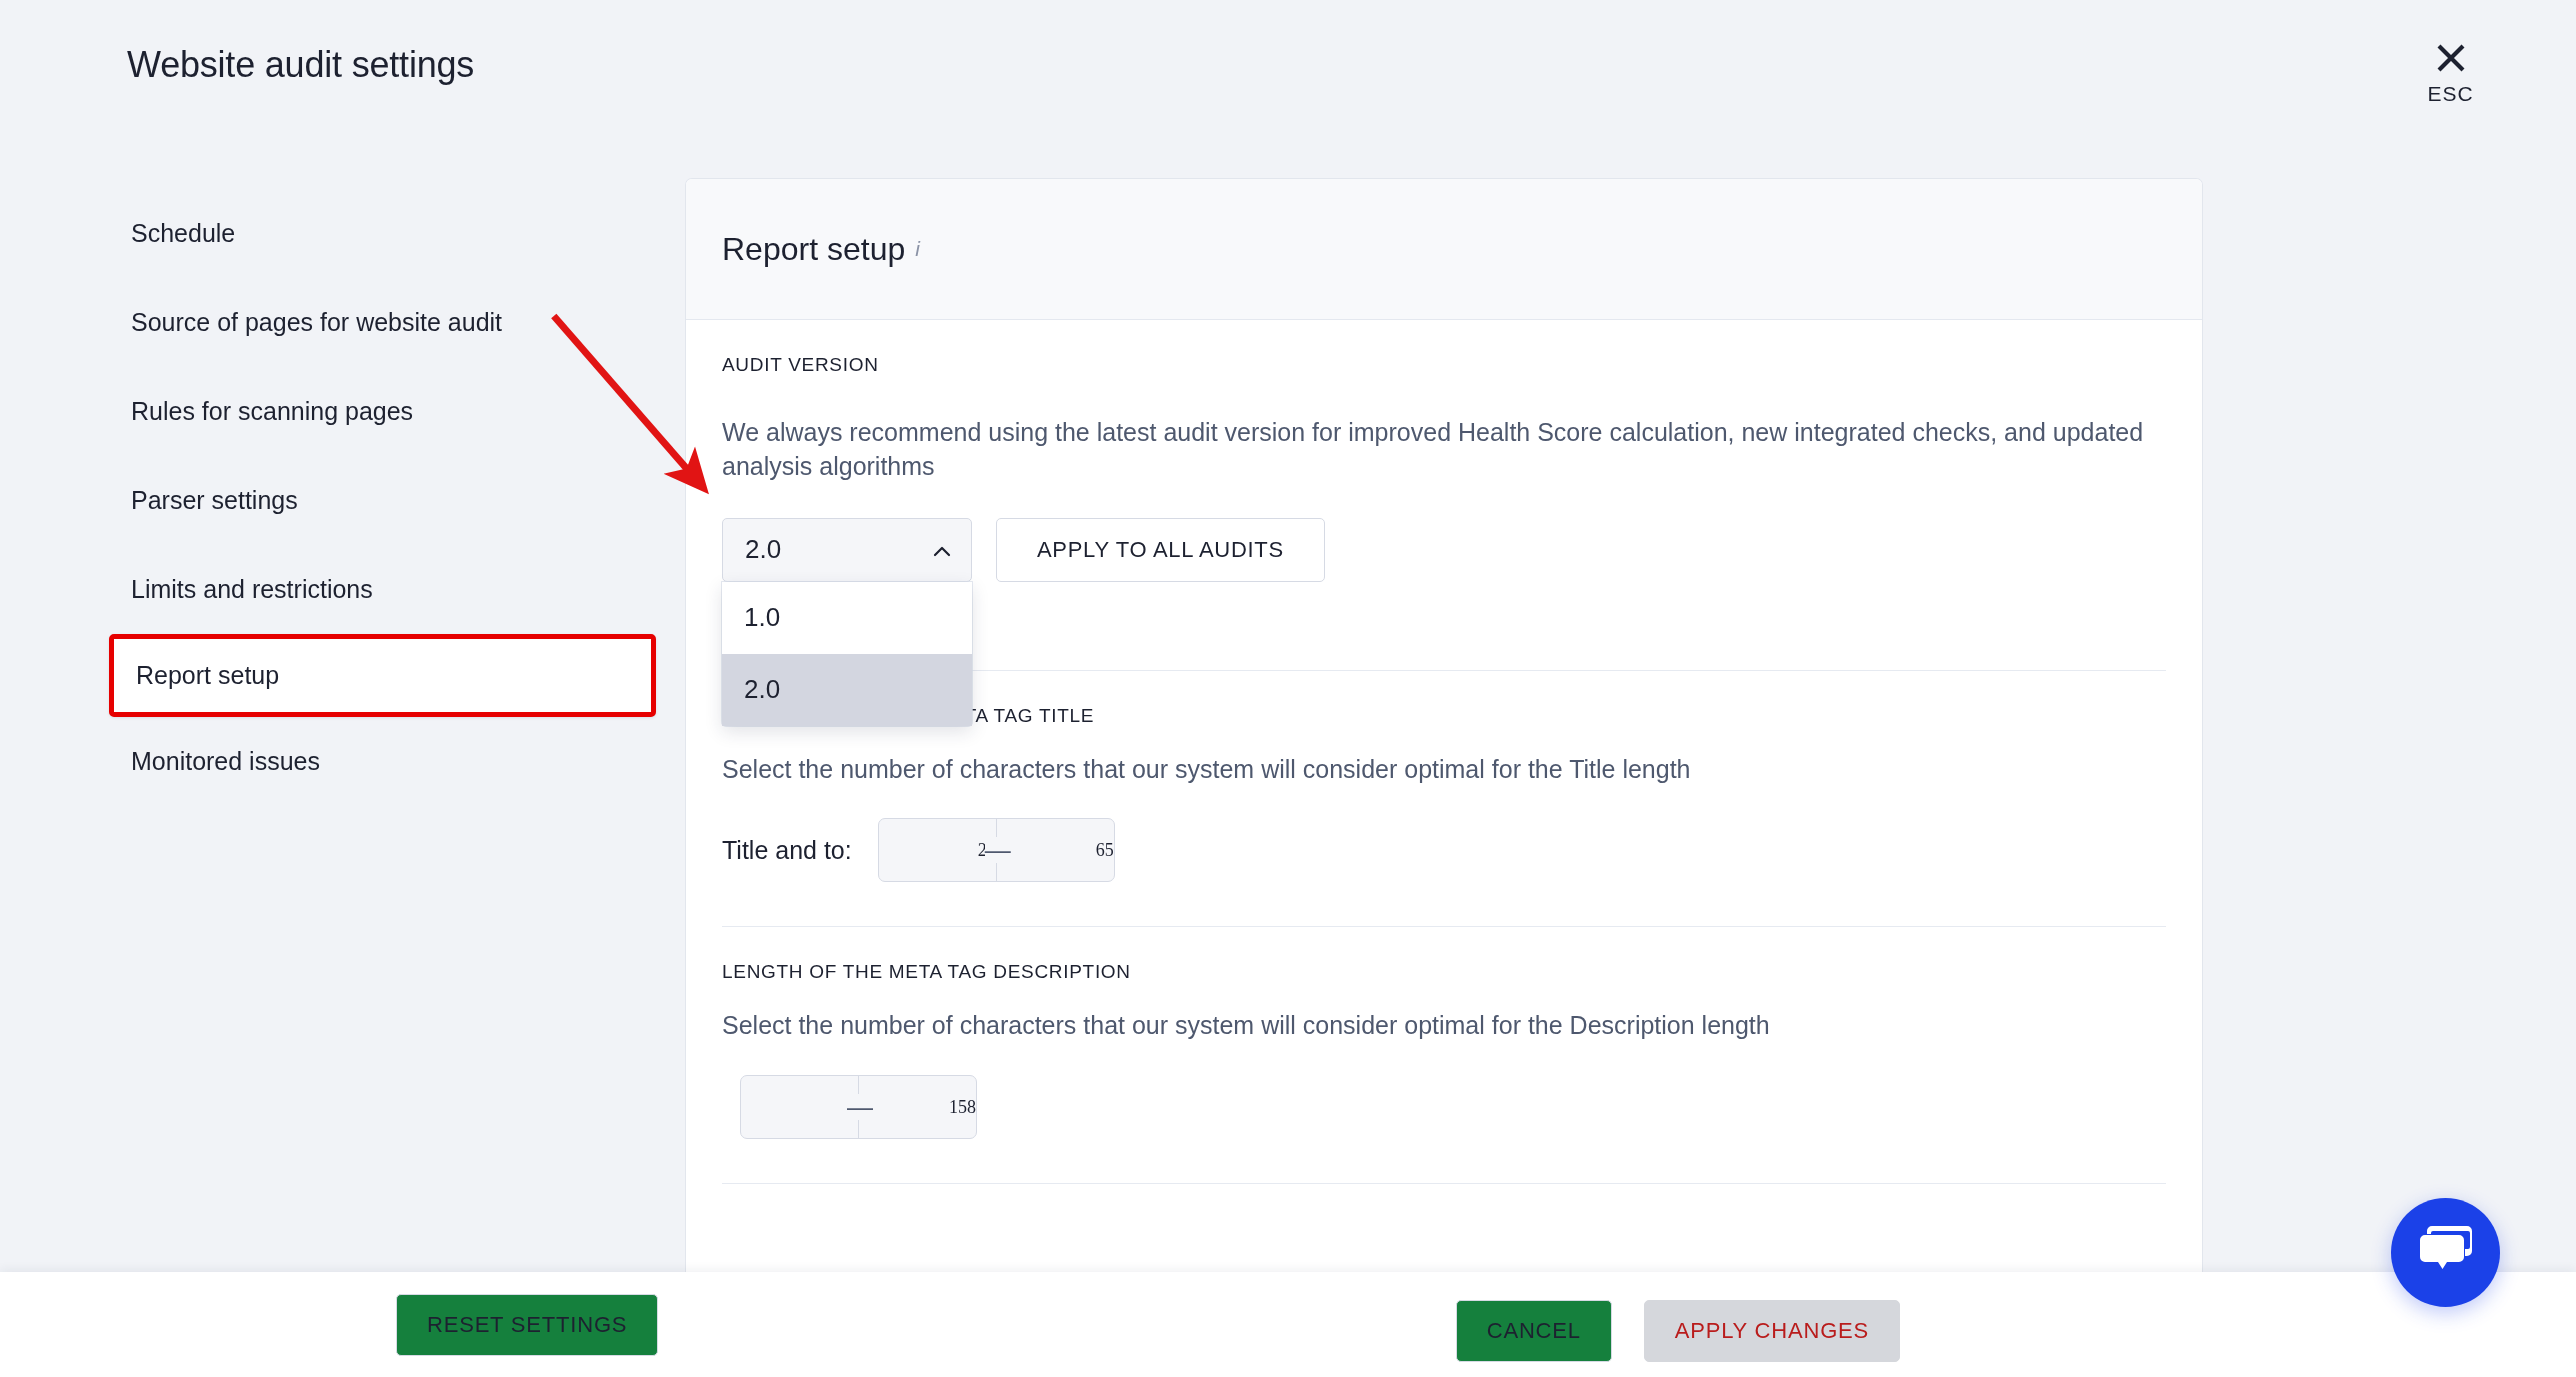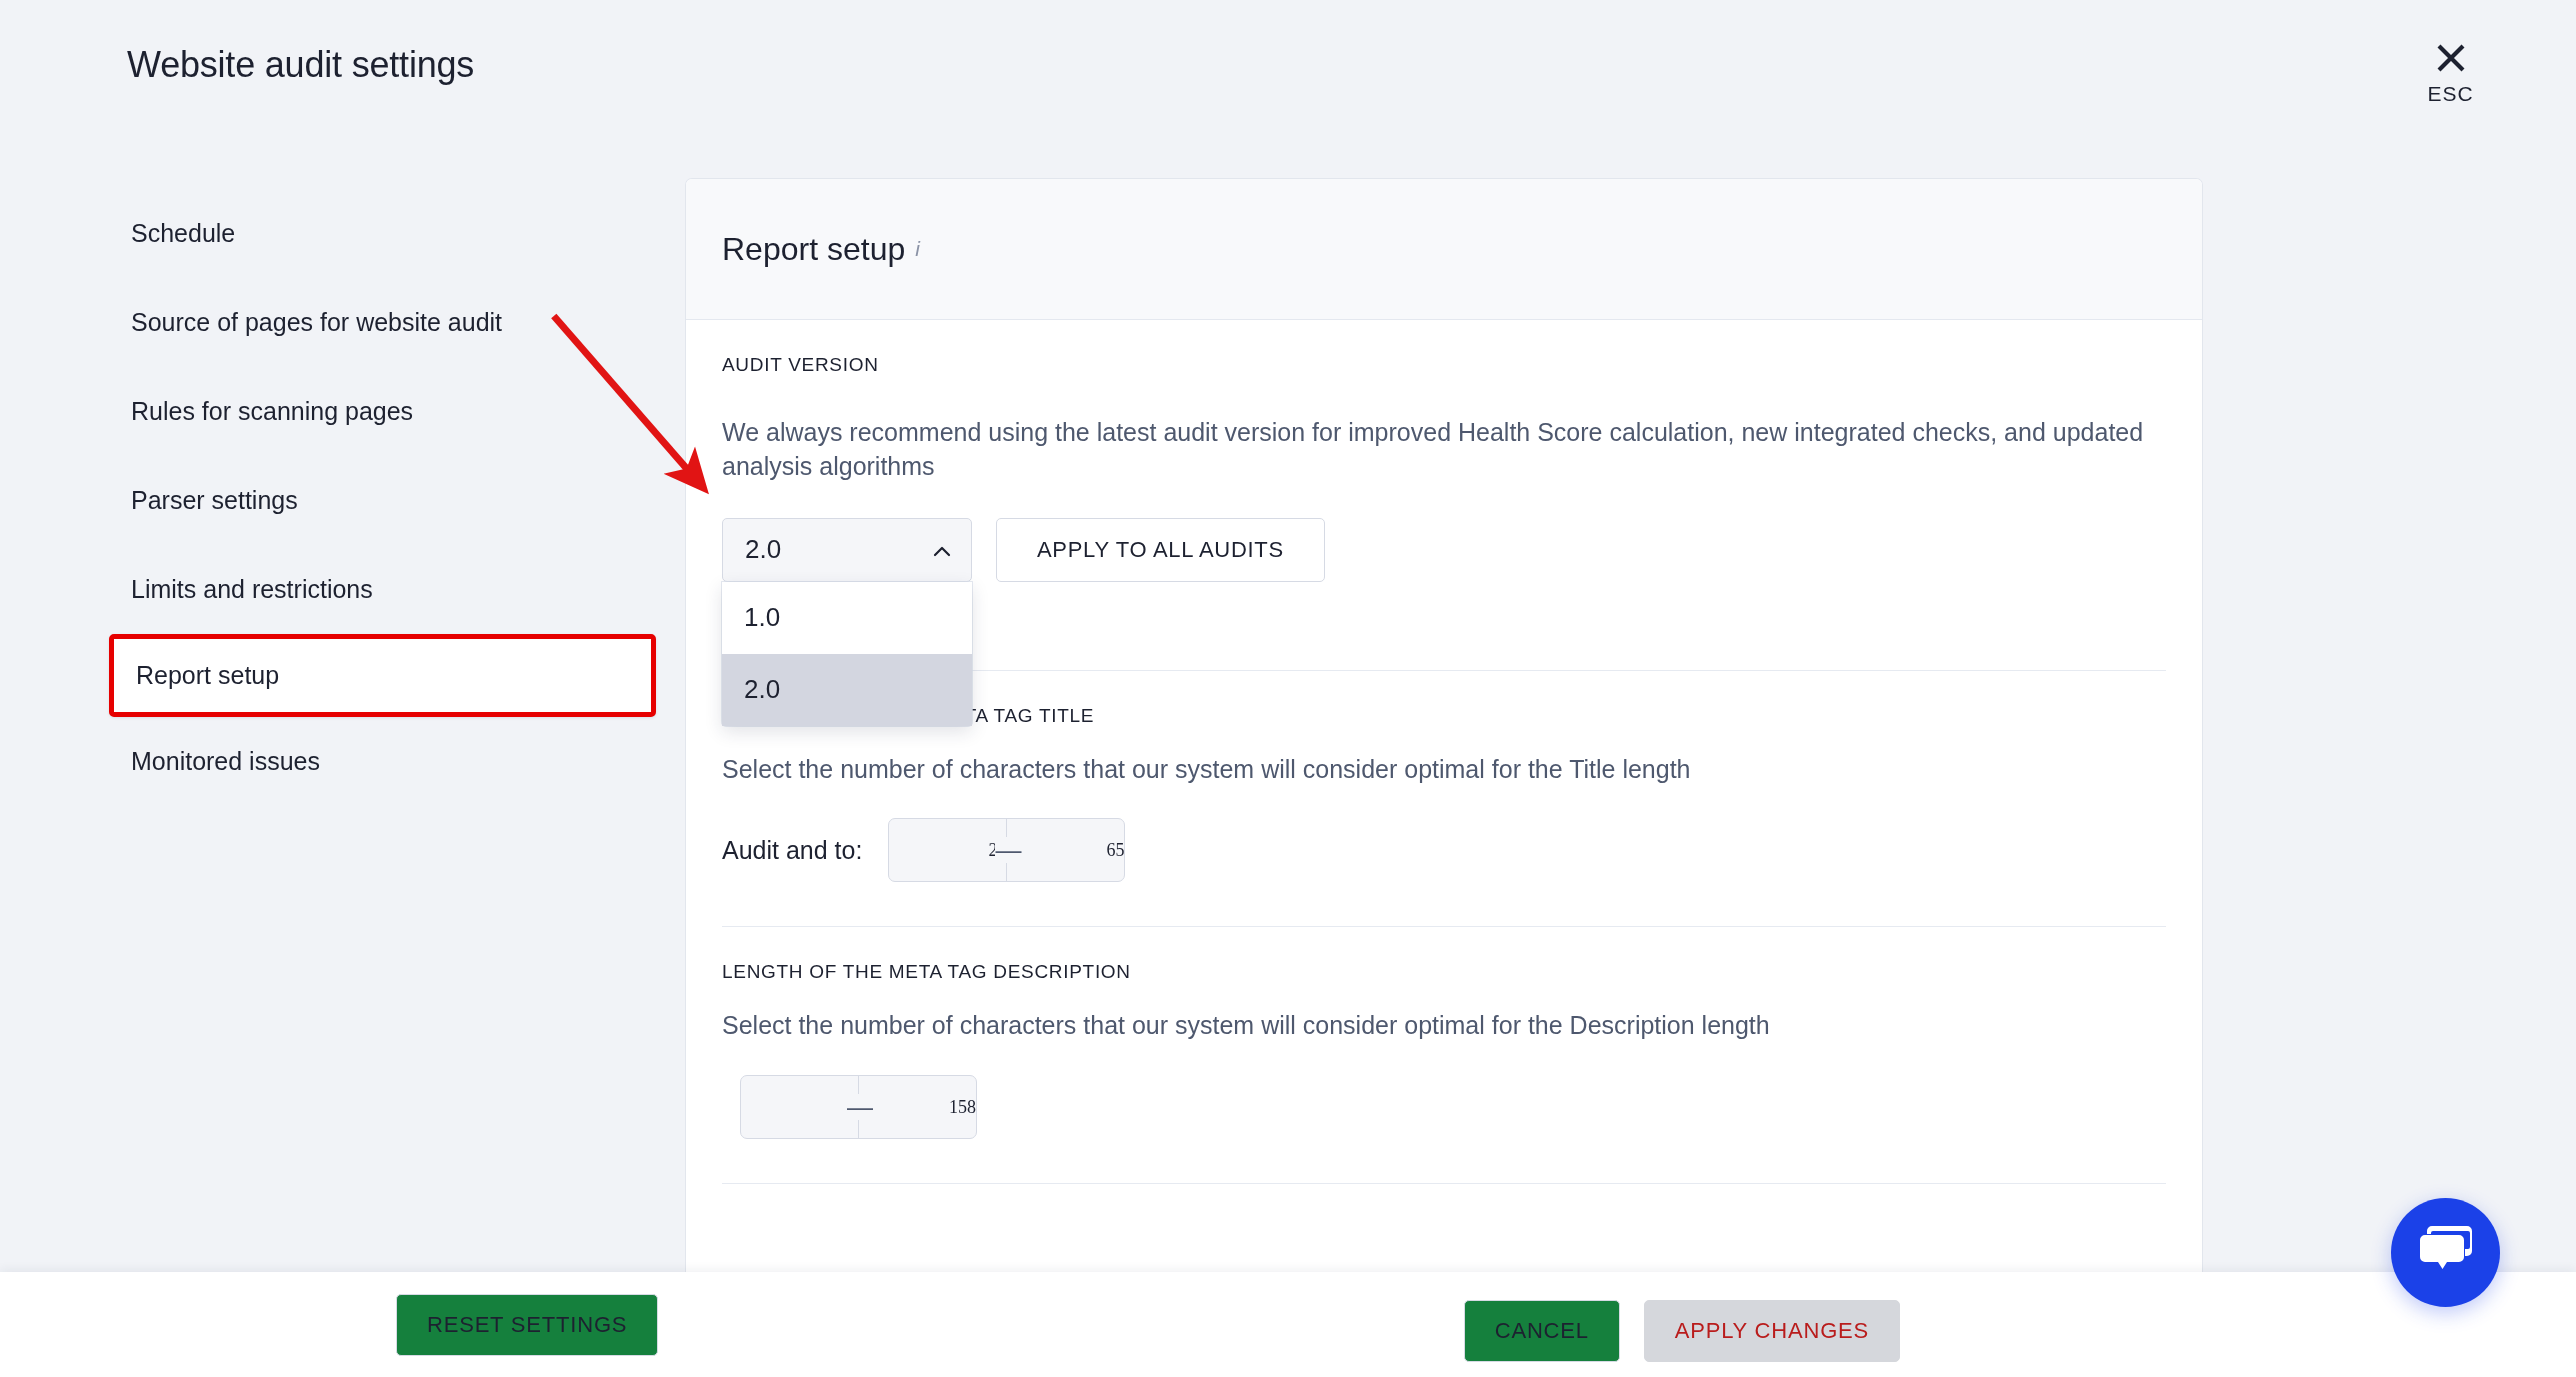--- a/index.html
+++ b/index.html
@@ -159,21 +159,21 @@
   }
 
   
   .footer {
     position: absolute; left: 0; bottom: 0; width: 2576px; height: 105px;
     background: #fff;
     box-shadow: 0 -2px 10px rgba(30,40,70,.07);
     display: flex; align-items: center;
   }
   .footer .left { position: absolute; left: 396px; }
-  .footer .right { position: absolute; right: 676px; display: flex; gap: 24px; margin-top: 12px; }
+  .footer .right { position: absolute; right: 676px; display: flex; gap: 32px; margin-top: 12px; }
   .btn-foot {
     height: 62px; padding: 0 30px;
     border-radius: 5px; font-size: 22px; letter-spacing: 0.8px;
     text-transform: uppercase; cursor: pointer;
     display: flex; align-items: center;
     font-family: "Liberation Sans", sans-serif;
   }
   .btn-foot.ghost { background: #15803d; border: 1px solid #d6dae4; color: #1d2130; }
   .btn-foot.disabled { background: #d5d7dc; border: 1px solid #d5d7dc; color: #b91c1c; cursor: default; }
 
@@ -270,21 +270,21 @@
         </div>
       </div>
 
       <div class="divider" style="margin-top:30px"></div>
 
       <div style="padding-top:34px">
         <div class="section-label">THE LENGTH OF THE META TAG TITLE</div>
         <div class="section-desc" style="margin-top:26px">Select the number of characters that our system will consider optimal for the Title length</div>
 
         <div class="range-row" style="margin-top:32px">
-          <span class="range-lbl">Audit and to:</span>
+          <span class="range-lbl">Title and to:</span>
           <div class="range-box">
             <input class="range-cell" value="20" style="">
             <div class="range-sep">
               <span class="range-dash">—</span>
             </div>
             <input class="range-cell" value="65" style="">
           </div>
         </div>
       </div>
 

